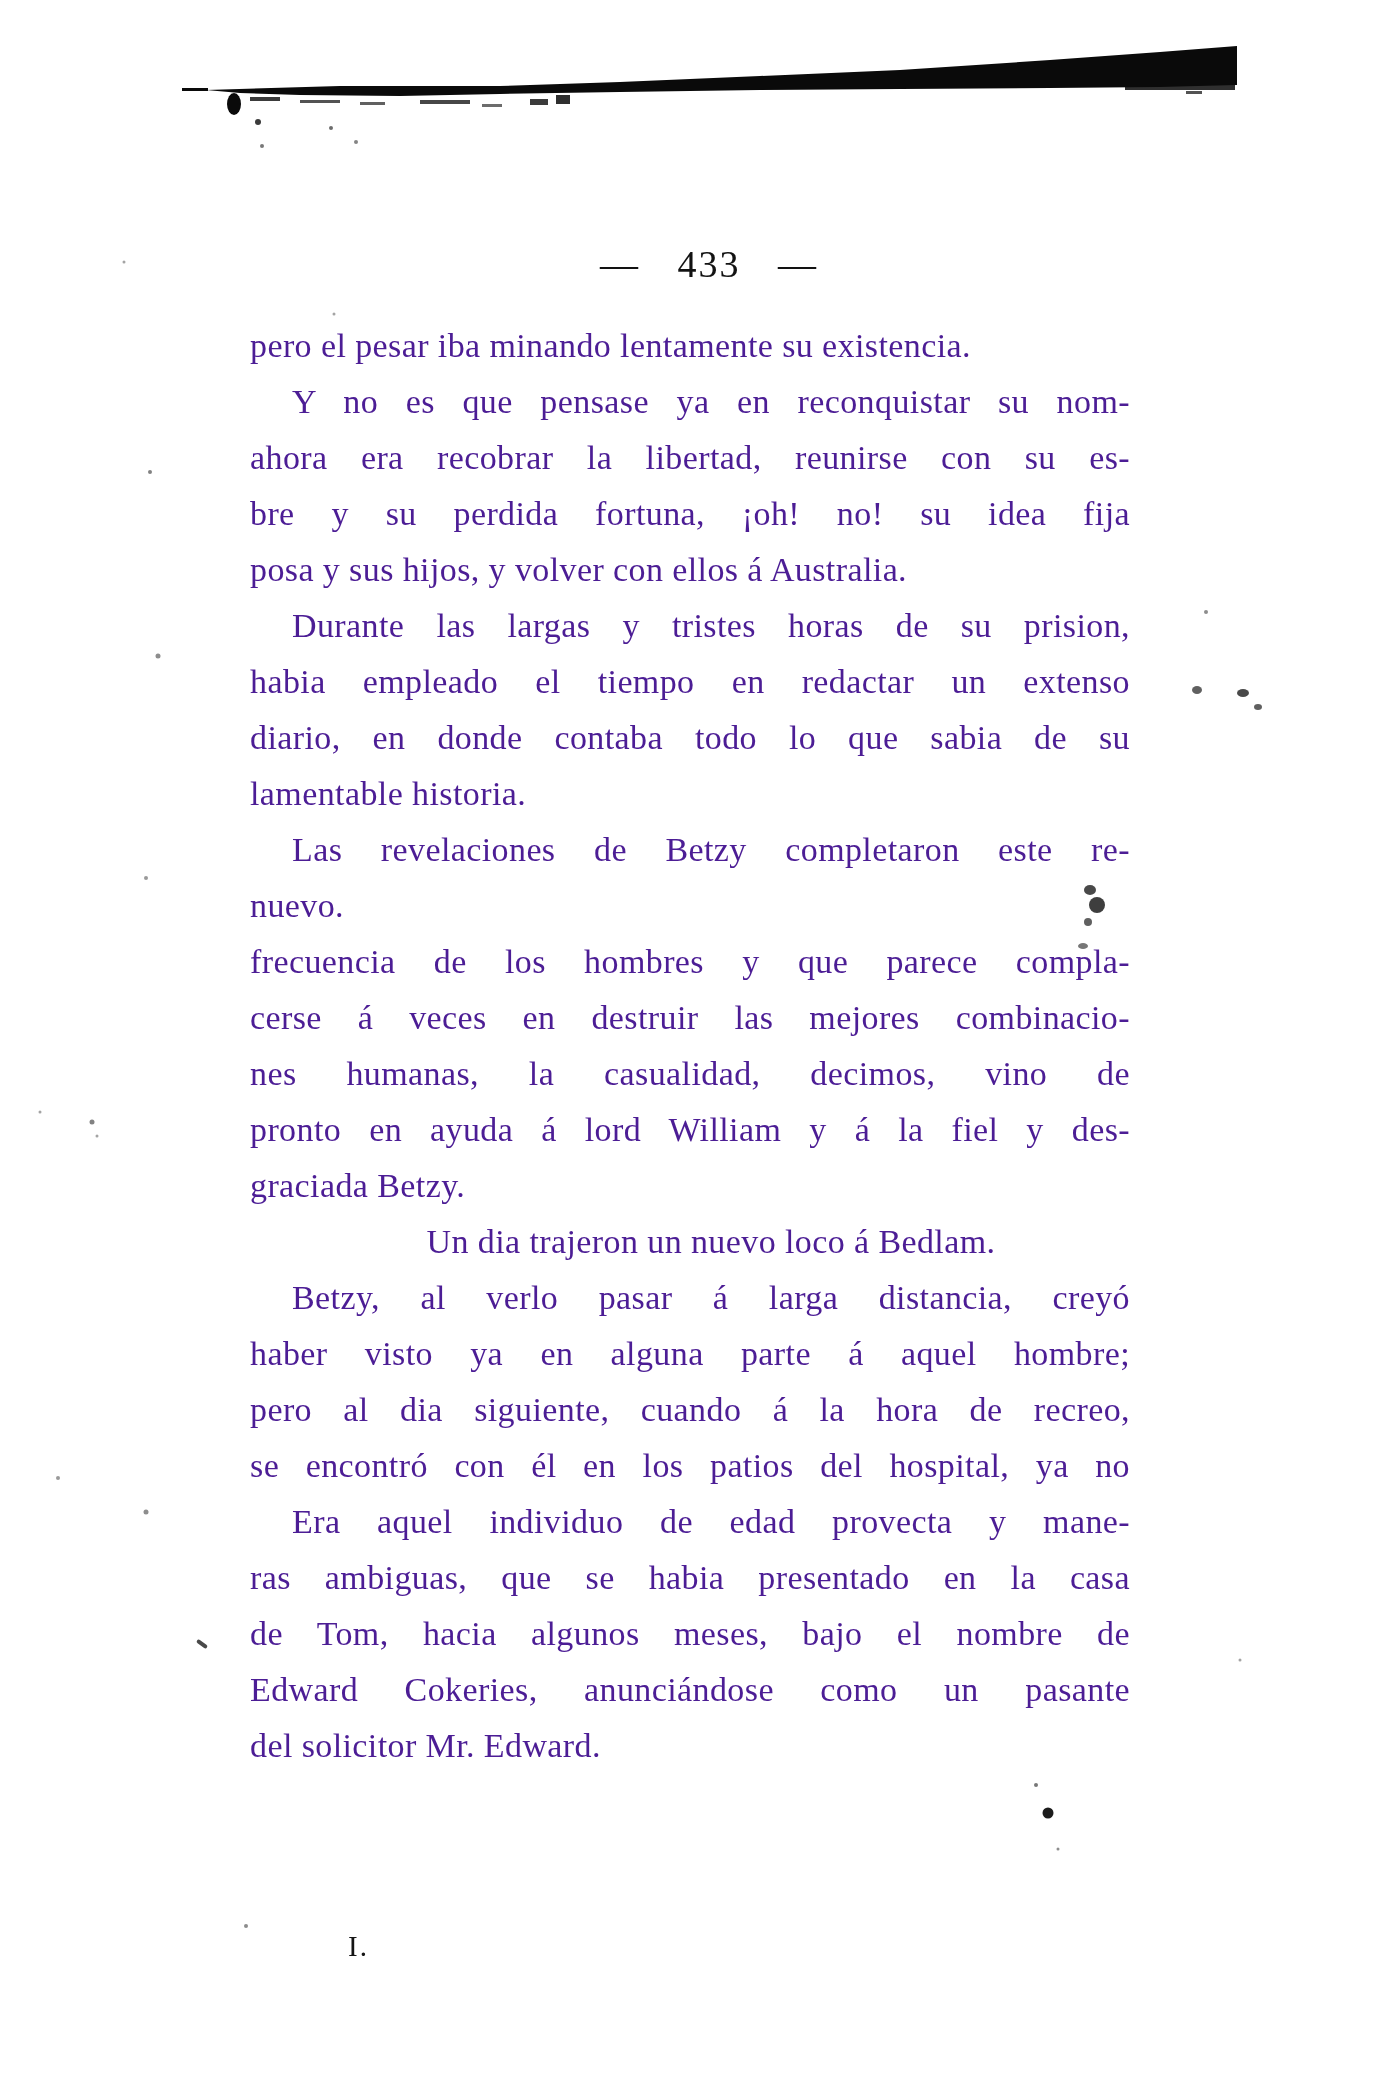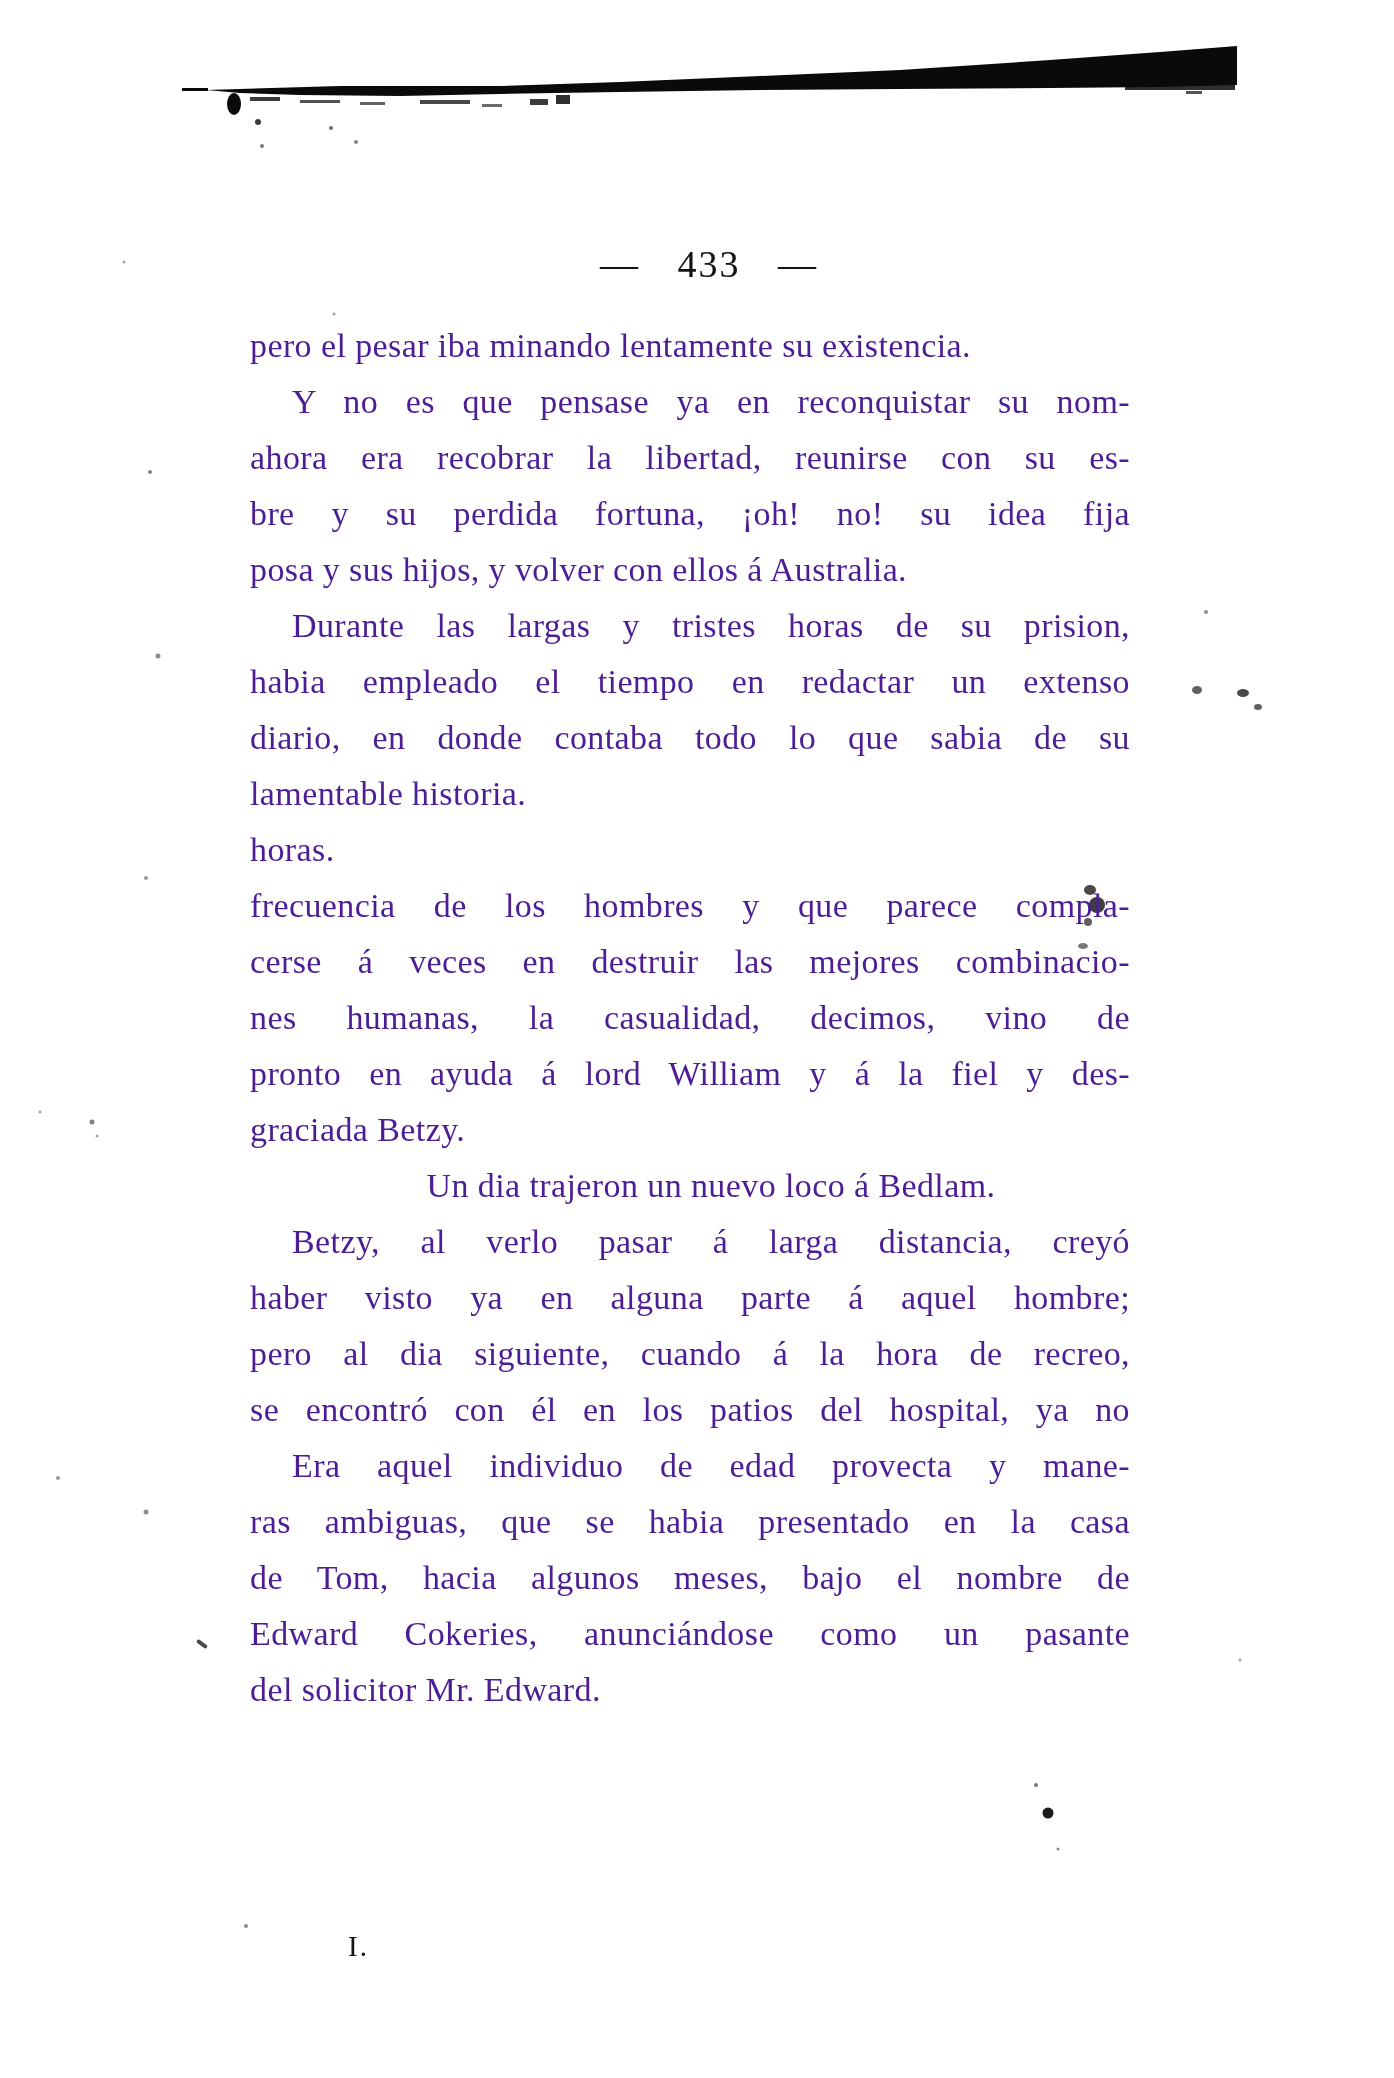--- a/index.html
+++ b/index.html
@@ -104,21 +104,22 @@
   <div class="textblock" id="textblock">
       <div class="line">pero el pesar iba minando lentamente su existencia.</div>
       <div class="line indent justify">Y no es que pensase ya en reconquistar su nom-</div>
       <div class="line justify">ahora era recobrar la libertad, reunirse con su es-</div>
       <div class="line justify">bre y su perdida fortuna, ¡oh! no! su idea fija</div>
       <div class="line">posa y sus hijos, y volver con ellos á Australia.</div>
       <div class="line indent justify">Durante las largas y tristes horas de su prision,</div>
       <div class="line justify">habia empleado el tiempo en redactar un extenso</div>
       <div class="line justify">diario, en donde contaba todo lo que sabia de su</div>
       <div class="line">lamentable historia.</div>
-      <div class="line">horas.</div>
+      <div class="line indent justify">Las revelaciones de Betzy completaron este re-</div>
+      <div class="line">nuevo.</div>
       <div class="line justify">frecuencia de los hombres y que parece compla-</div>
       <div class="line justify">cerse á veces en destruir las mejores combinacio-</div>
       <div class="line justify">nes humanas, la casualidad, decimos, vino de</div>
       <div class="line justify">pronto en ayuda á lord William y á la fiel y des-</div>
       <div class="line">graciada Betzy.</div>
       <div class="line indent">Un dia trajeron un nuevo loco á Bedlam.</div>
       <div class="line indent justify">Betzy, al verlo pasar á larga distancia, creyó</div>
       <div class="line justify">haber visto ya en alguna parte á aquel hombre;</div>
       <div class="line justify">pero al dia siguiente, cuando á la hora de recreo,</div>
       <div class="line justify">se encontró con él en los patios del hospital, ya no</div>

